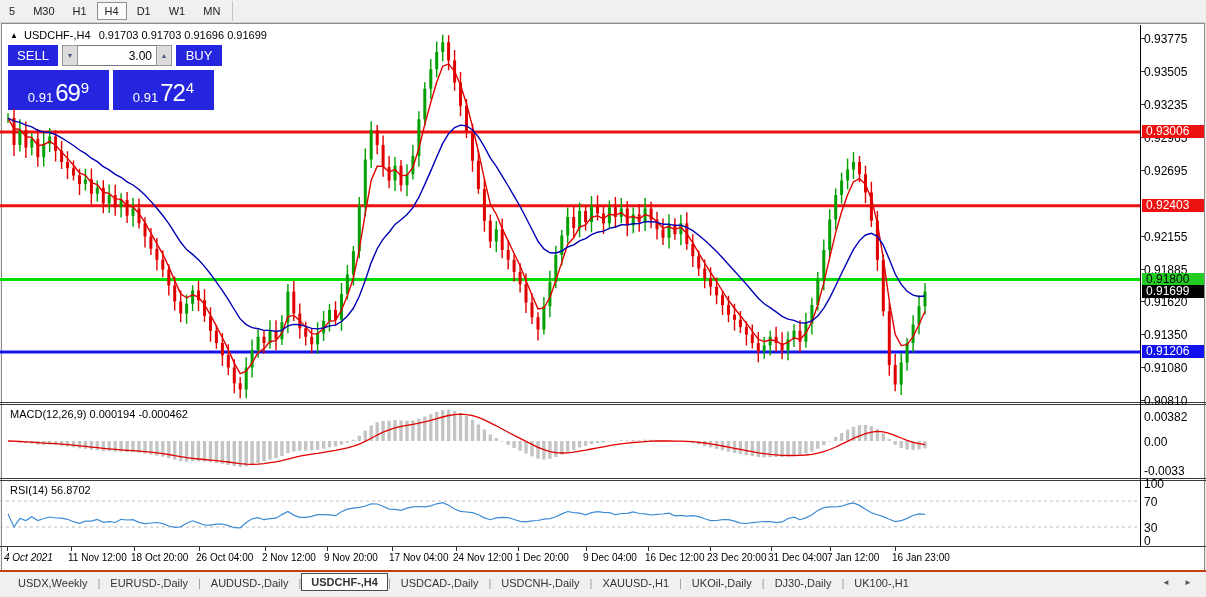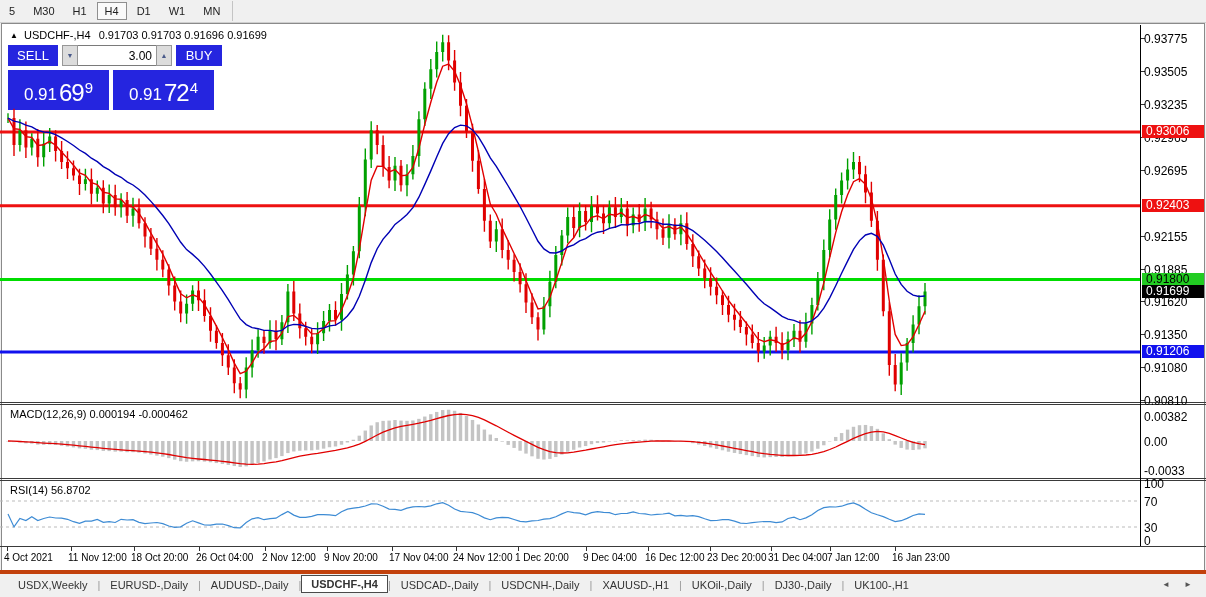--- a/index.html
+++ b/index.html
@@ -25,35 +25,35 @@
   #sell-btn{width:50px;}
   #buy-btn{width:46px;margin-left:auto;}
   #spinner{display:flex;align-items:stretch;width:110px;}
   .sp-btn{width:18px;background:#dcdcdc;border:1px solid #979797;font-size:7px;color:#4a5a8a;
           display:flex;align-items:center;justify-content:center;cursor:pointer;}
   #volume-input{width:70px;border:1px solid #7a7a7a;border-left:none;border-right:none;
                 font-size:12px;text-align:right;padding:0 4px;outline:none;font-family:"Liberation Sans",sans-serif;}
   .tp-row2{display:flex;gap:4px;margin-top:2px;}
   .price-box{width:101px;height:38px;background:#2525df;border-top:2px solid #ffffff;color:#fff;
              display:flex;align-items:flex-end;justify-content:center;padding-bottom:2px;cursor:pointer;}
-  .price-box .pfx{font-size:17px;margin-right:2px;margin-bottom:3px;}
+  .price-box .pfx{font-size:13px;margin-right:2px;margin-bottom:3px;}
   .price-box .big{font-size:24px;line-height:30px;letter-spacing:-1px;}
   .price-box .sup{font-size:15px;position:relative;top:-12px;margin-left:1px;}
   
   .ytick{position:absolute;left:1144px;font-size:12px;color:#000;white-space:nowrap;}
   .ymark{position:absolute;left:1141px;width:4px;height:1px;background:#333;}
   .badge{position:absolute;left:1142px;width:58px;height:13px;font-size:12px;line-height:13px;
          padding-left:4px;z-index:5;}
   .xtick-label{position:absolute;top:552px;font-size:10px;color:#000;white-space:nowrap;}
   .xtick-mark{position:absolute;top:547px;width:1px;height:4px;background:#333;}
   .ind-label{position:absolute;left:10px;font-size:11px;color:#000;z-index:4;white-space:nowrap;}
   svg{position:absolute;left:0;}
   
   #tab-bar{position:absolute;left:0;top:570px;width:1206px;height:21px;background:#f0f0f0;
-           border-top:4px solid #c2410c;display:flex;align-items:center;font-size:11px;color:#333;}
+           border-top:2px solid #c2410c;display:flex;align-items:center;font-size:11px;color:#333;}
   .tab{padding:2px 10px;cursor:pointer;white-space:nowrap;}
   .tab.active{background:#fff;border:1px solid #4a4a4a;font-weight:bold;padding:2px 9px;margin-top:-2px;}
   .tab-sep{color:#9a9a9a;}
   #tab-arrows{margin-left:auto;margin-right:8px;color:#555;font-size:8px;letter-spacing:6px;}
 </style>
 </head>
 <body>
 
 <div id="app">
 
@@ -310,21 +310,21 @@
       <div class="ymark" style="top: 400.388px;"></div>
       <div class="ytick" style="top: 394.388px;">0.90810</div>
       <div class="badge" style="top: 125.489px; background: rgb(238, 17, 17); color: rgb(255, 255, 255);">0.93006</div>
       <div class="badge" style="top: 199.189px; background: rgb(238, 17, 17); color: rgb(255, 255, 255);">0.92403</div>
       <div class="badge" style="top: 272.888px; background: rgb(34, 204, 34); color: rgb(0, 0, 0);">0.91800</div>
       <div class="badge" style="top: 285.233px; background: rgb(0, 0, 0); color: rgb(255, 255, 255);">0.91699</div>
       <div class="badge" style="top: 345.488px; background: rgb(17, 17, 238); color: rgb(255, 255, 255);">0.91206</div>
     </div>
   <div id="x-axis">
       <div class="xtick-mark" style="left: 7px;"></div>
-      <div class="xtick-label" style="left: 4px;">4 Oct 2021</div>
+      <div class="xtick-label" style="left: 4px; font-style: italic;">4 Oct 2021</div>
       <div class="xtick-mark" style="left: 71px;"></div>
       <div class="xtick-label" style="left: 68px;">11 Nov 12:00</div>
       <div class="xtick-mark" style="left: 134px;"></div>
       <div class="xtick-label" style="left: 131px;">18 Oct 20:00</div>
       <div class="xtick-mark" style="left: 199px;"></div>
       <div class="xtick-label" style="left: 196px;">26 Oct 04:00</div>
       <div class="xtick-mark" style="left: 265px;"></div>
       <div class="xtick-label" style="left: 262px;">2 Nov 12:00</div>
       <div class="xtick-mark" style="left: 327px;"></div>
       <div class="xtick-label" style="left: 324px;">9 Nov 20:00</div>

